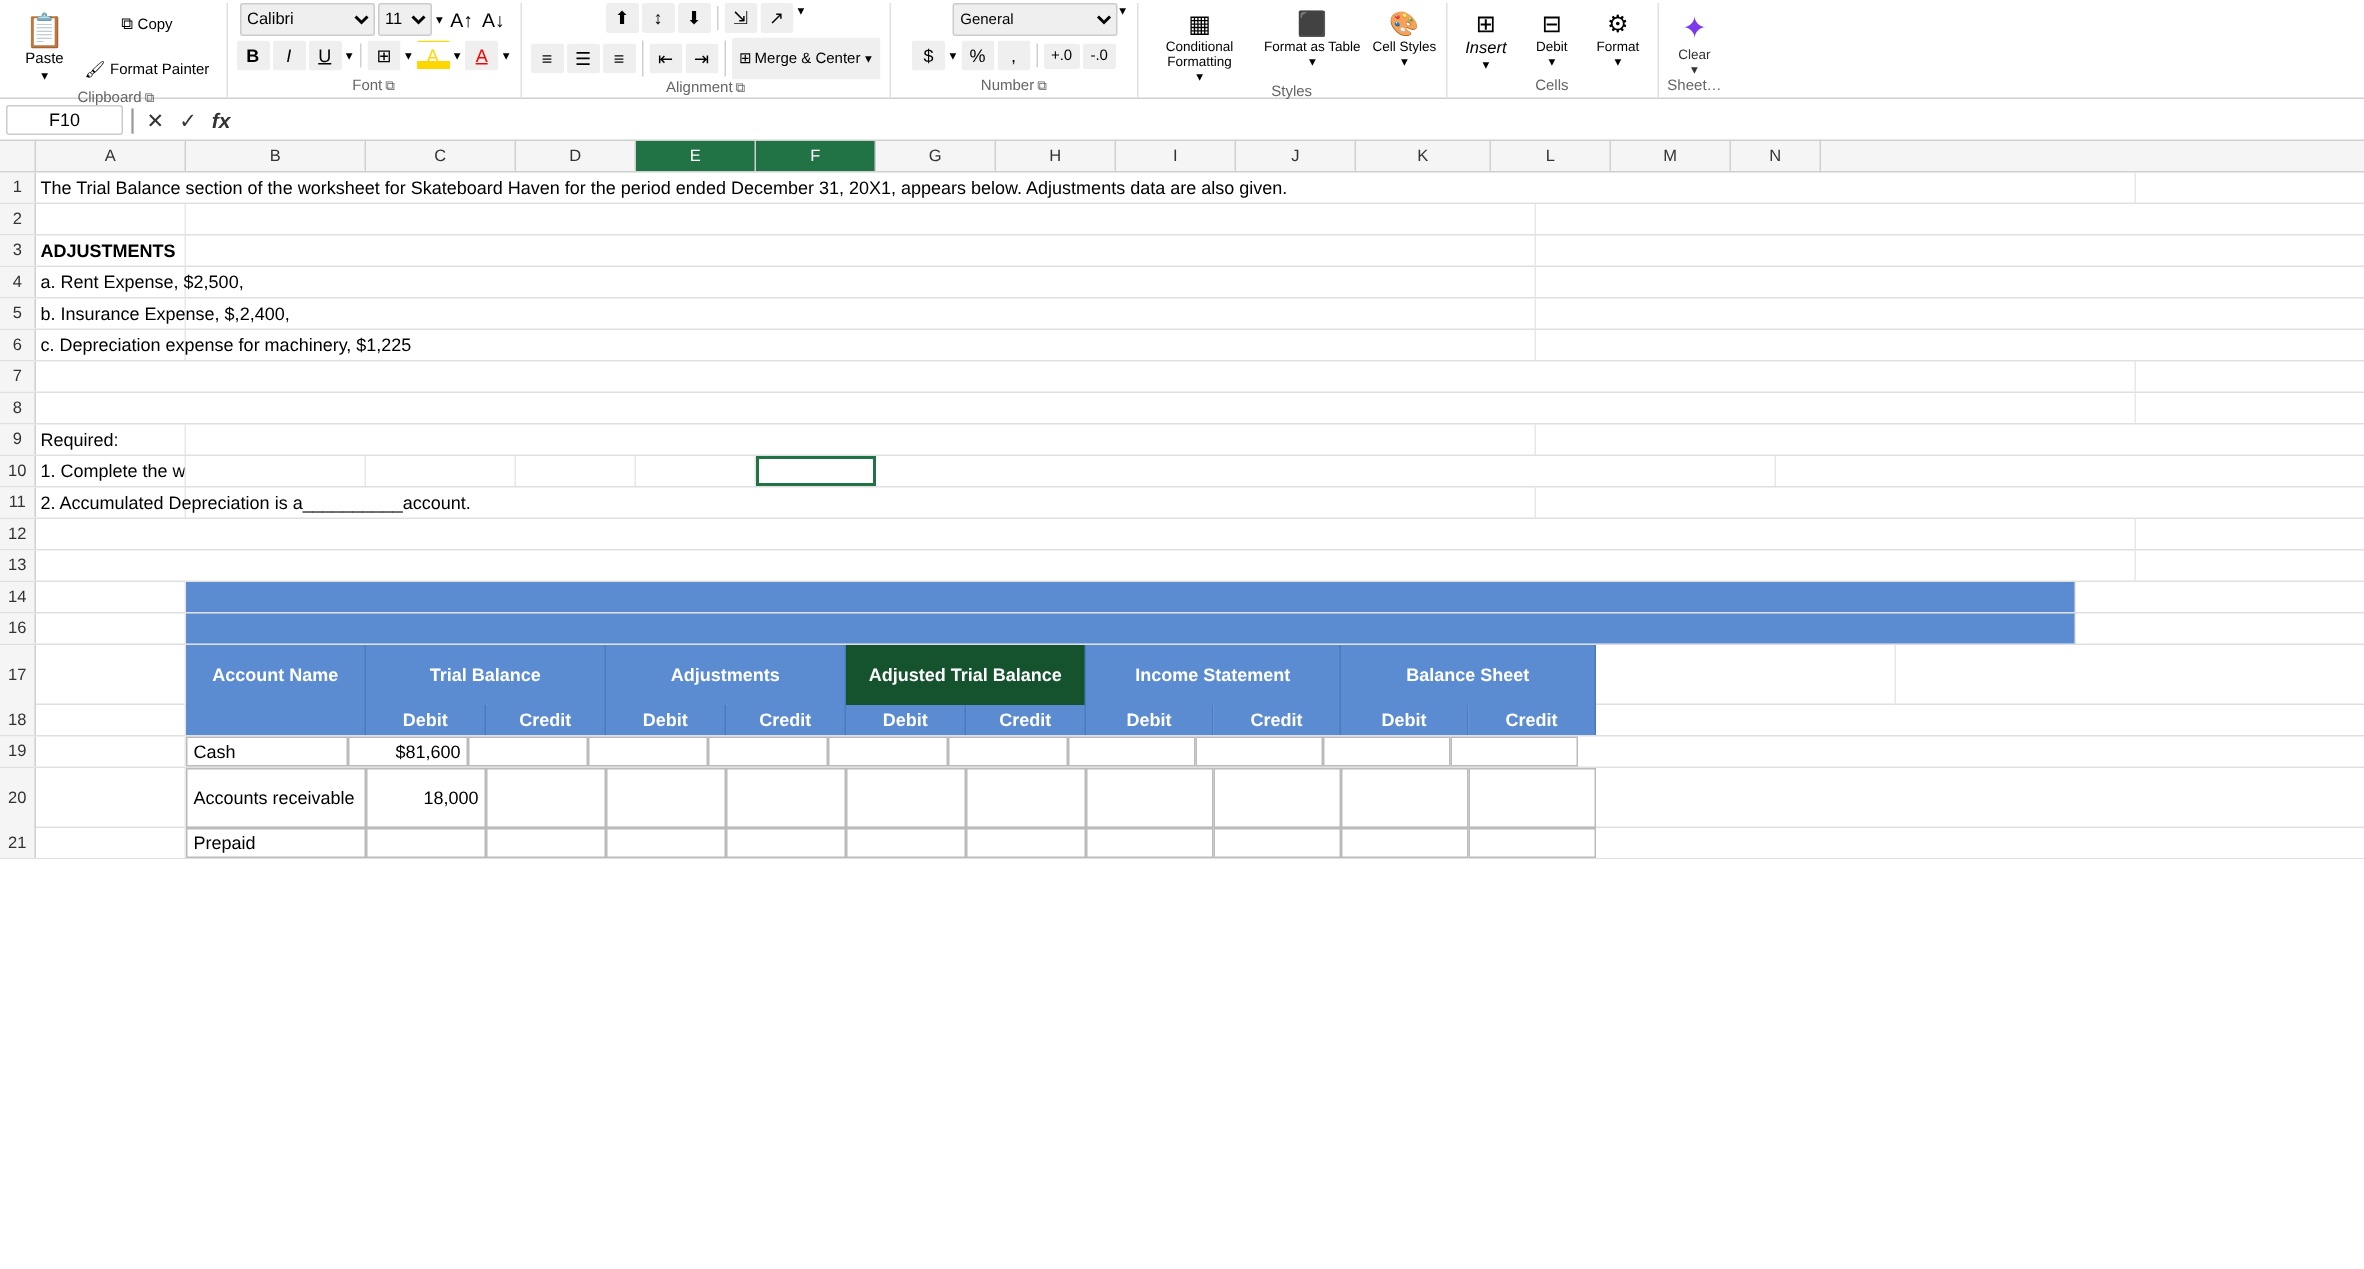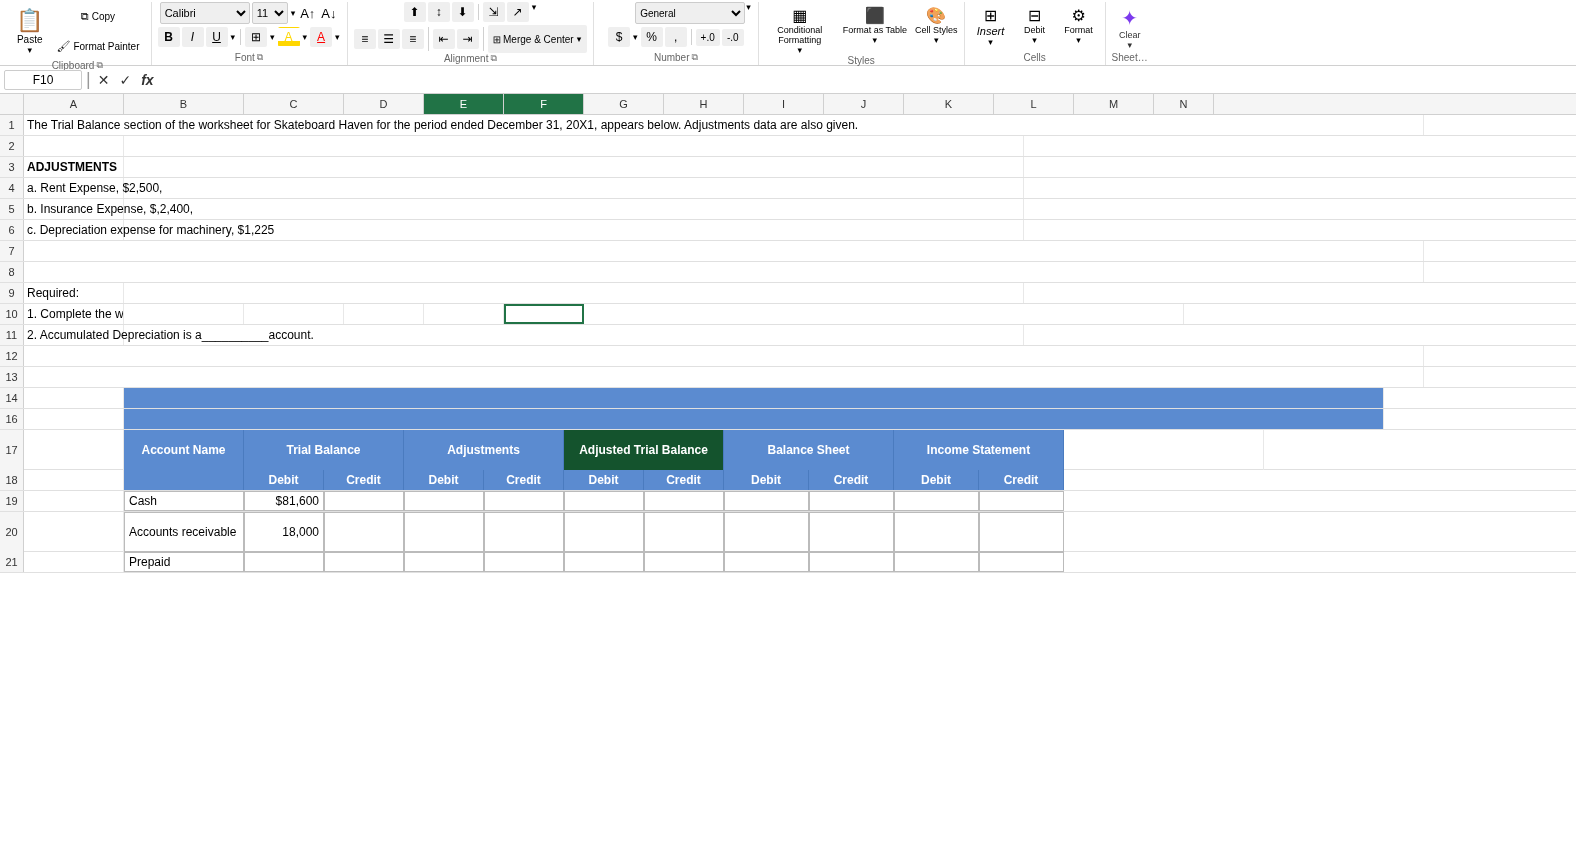--- a/index.html
+++ b/index.html
@@ -570,23 +570,23 @@
       <div class="cell col-b" style="height:40px;"></div>
 
       <div style="width:120px;height:40px;background:#5b8bd0;color:#fff;font-weight:bold;display:flex;align-items:center;justify-content:center;text-align:center;border-right:1px solid #4a7bbf;font-size:12px;">Account Name</div>
 
       <div style="width:160px;height:40px;background:#5b8bd0;color:#fff;font-weight:bold;display:flex;align-items:center;justify-content:center;text-align:center;border-right:1px solid #4a7bbf;font-size:12px;">Trial Balance</div>
 
       <div style="width:160px;height:40px;background:#5b8bd0;color:#fff;font-weight:bold;display:flex;align-items:center;justify-content:center;text-align:center;border-right:1px solid #4a7bbf;font-size:12px;">Adjustments</div>
 
       <div style="width:160px;height:40px;background:#14532d;color:#fff;font-weight:bold;display:flex;align-items:center;justify-content:center;text-align:center;border-right:1px solid #4a7bbf;font-size:12px;">Adjusted Trial Balance</div>
 
+      <div style="width:170px;height:40px;background:#5b8bd0;color:#fff;font-weight:bold;display:flex;align-items:center;justify-content:center;text-align:center;border-right:1px solid #4a7bbf;font-size:12px;">Income Statement</div>
+
       <div style="width:170px;height:40px;background:#5b8bd0;color:#fff;font-weight:bold;display:flex;align-items:center;justify-content:center;text-align:center;border-right:1px solid #4a7bbf;font-size:12px;">Balance Sheet</div>
-
-      <div style="width:170px;height:40px;background:#5b8bd0;color:#fff;font-weight:bold;display:flex;align-items:center;justify-content:center;text-align:center;border-right:1px solid #4a7bbf;font-size:12px;">Income Statement</div>
       <div class="cell" style="width:200px;height:40px;"></div>
     </div>
 
     <div class="row">
       <div class="row-num">18</div>
       <div class="cell col-b"></div>
       <div style="width:120px;height:20px;background:#5b8bd0;border-right:1px solid #4a7bbf;"></div>
       <div style="width:80px;height:20px;background:#5b8bd0;color:#fff;font-weight:bold;display:flex;align-items:center;justify-content:center;font-size:12px;border-right:1px solid #4a7bbf;">Debit</div>
       <div style="width:80px;height:20px;background:#5b8bd0;color:#fff;font-weight:bold;display:flex;align-items:center;justify-content:center;font-size:12px;border-right:1px solid #4a7bbf;">Credit</div>
       <div style="width:80px;height:20px;background:#5b8bd0;color:#fff;font-weight:bold;display:flex;align-items:center;justify-content:center;font-size:12px;border-right:1px solid #4a7bbf;">Debit</div>
@@ -595,21 +595,21 @@
       <div style="width:80px;height:20px;background:#5b8bd0;color:#fff;font-weight:bold;display:flex;align-items:center;justify-content:center;font-size:12px;border-right:1px solid #4a7bbf;">Credit</div>
       <div style="width:85px;height:20px;background:#5b8bd0;color:#fff;font-weight:bold;display:flex;align-items:center;justify-content:center;font-size:12px;border-right:1px solid #4a7bbf;">Debit</div>
       <div style="width:85px;height:20px;background:#5b8bd0;color:#fff;font-weight:bold;display:flex;align-items:center;justify-content:center;font-size:12px;border-right:1px solid #4a7bbf;">Credit</div>
       <div style="width:85px;height:20px;background:#5b8bd0;color:#fff;font-weight:bold;display:flex;align-items:center;justify-content:center;font-size:12px;border-right:1px solid #4a7bbf;">Debit</div>
       <div style="width:85px;height:20px;background:#5b8bd0;color:#fff;font-weight:bold;display:flex;align-items:center;justify-content:center;font-size:12px;border-right:1px solid #4a7bbf;">Credit</div>
     </div>
 
     <div class="row">
       <div class="row-num">19</div>
       <div class="cell col-b"></div>
-      <div style="width:120px;height:20px;border:1px solid #bbb;display:flex;align-items:center;padding:0 4px;">Cash</div>
+      <div style="width:108px;height:20px;border:1px solid #bbb;display:flex;align-items:center;padding:0 4px;">Cash</div>
       <div style="width:80px;height:20px;border:1px solid #bbb;display:flex;align-items:center;justify-content:flex-end;padding:0 4px;">$81,600</div>
       <div style="width:80px;height:20px;border:1px solid #bbb;"></div>
       <div style="width:80px;height:20px;border:1px solid #bbb;"></div>
       <div style="width:80px;height:20px;border:1px solid #bbb;"></div>
       <div style="width:80px;height:20px;border:1px solid #bbb;"></div>
       <div style="width:80px;height:20px;border:1px solid #bbb;"></div>
       <div style="width:85px;height:20px;border:1px solid #bbb;"></div>
       <div style="width:85px;height:20px;border:1px solid #bbb;"></div>
       <div style="width:85px;height:20px;border:1px solid #bbb;"></div>
       <div style="width:85px;height:20px;border:1px solid #bbb;"></div>

